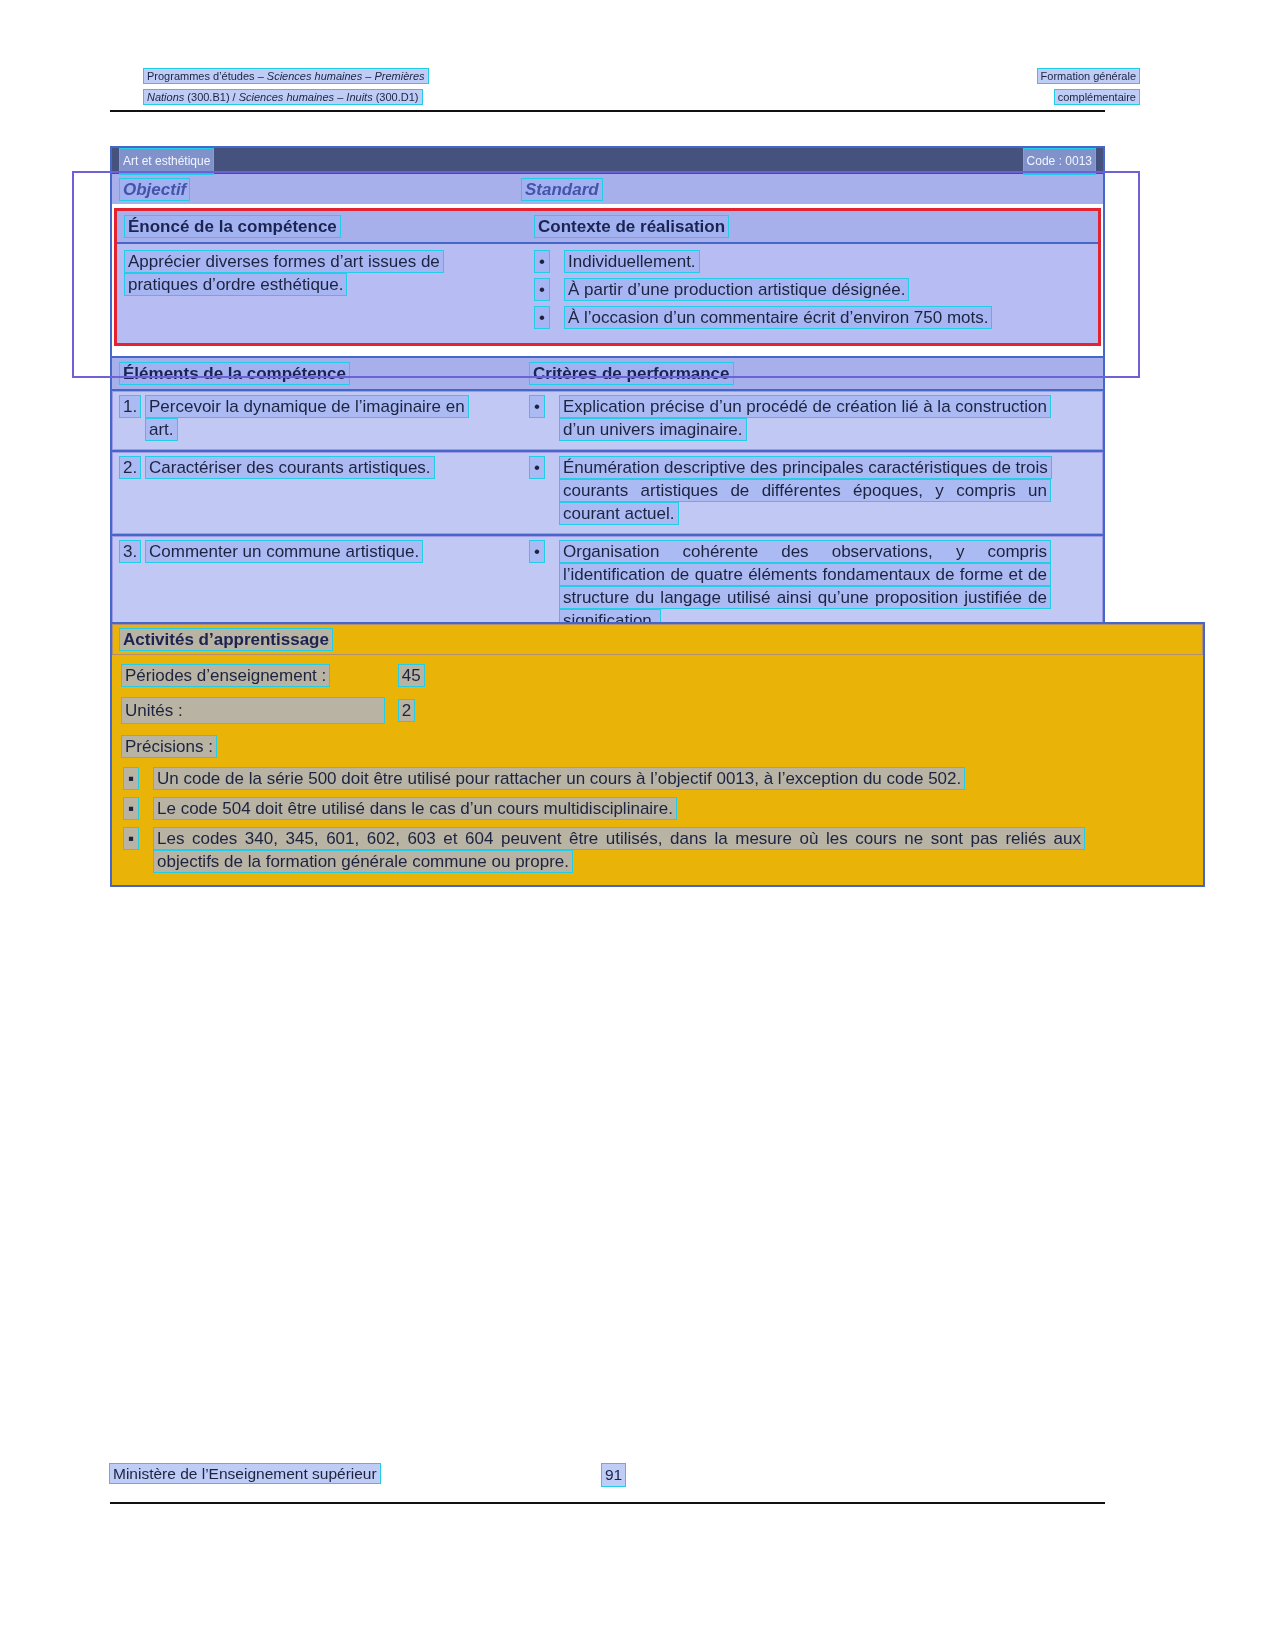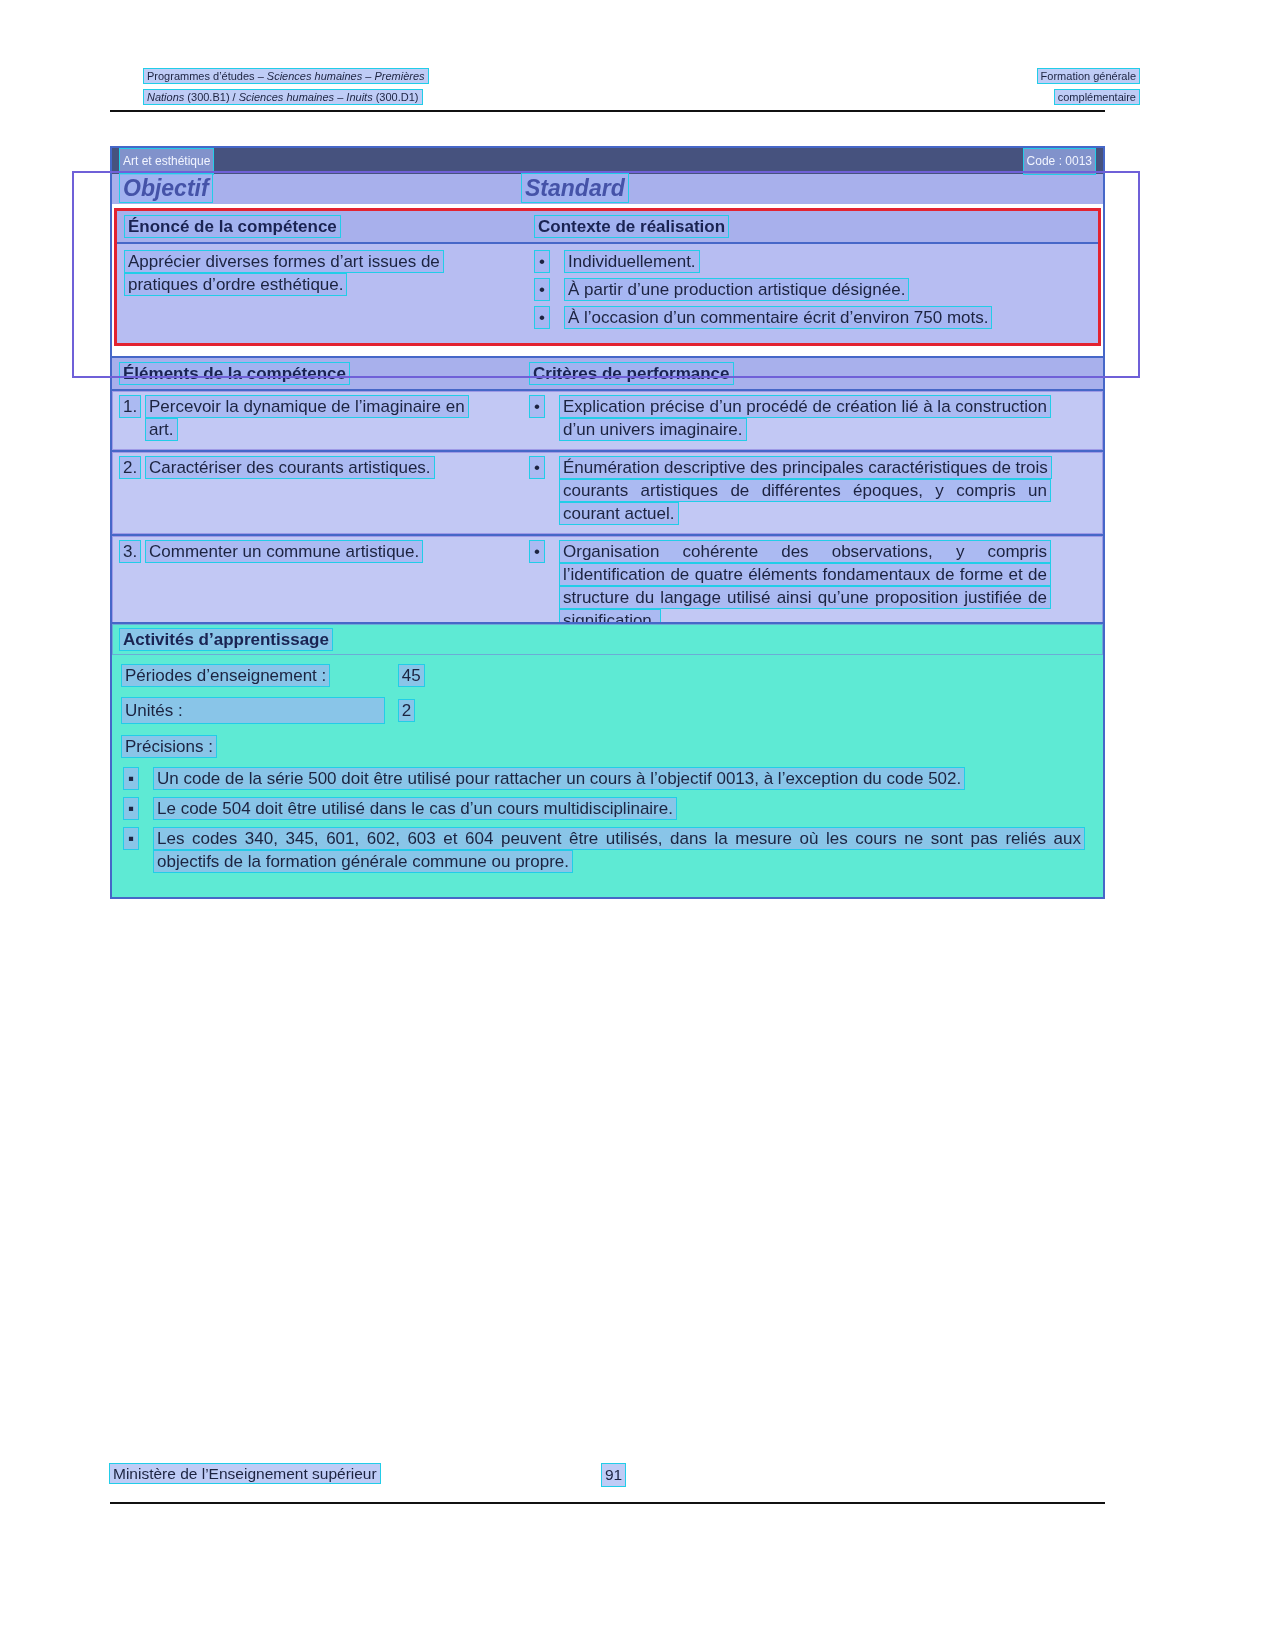--- a/index.html
+++ b/index.html
@@ -25,21 +25,21 @@
   .page-header { position:absolute; left:128px; top:66px; width:995px; display:flex; justify-content:space-between; font-size:11px; line-height:20px;margin-left:16px; }
   .ph-line { margin-bottom:1px; }
   .ph-right { text-align:right; }
   .header-rule { position:absolute; left:110px; top:110px; width:995px; border-top:2.5px solid #111; }
 
   
   .main-table { position:absolute; left:110px; top:146px; width:995px; border:2px solid var(--table-border,#4667c8); background:#fff; }
   .title-bar { height:26px; background:var(--titlebar-bg,#46527e); color:#f2f5ff; display:flex; justify-content:space-between; align-items:center; padding:0 8px; font-size:12px; }
   .objectif-row { height:30px; background:var(--lav-header,#a8b0ec); display:flex; align-items:center; }
   .obj-cell-l { width:410px; padding-left:8px; }
-  .obj-h { font-size:23px; font-weight:700; font-style:italic; color:var(--objectif-blue,#4553a8); }
+  .obj-h { font-size:17px; font-weight:700; font-style:italic; color:var(--objectif-blue,#4553a8); }
 
   .enonce-table { margin:4px 2px 10px 2px; border:3px solid var(--red,#e32330); }
   .row { display:flex; }
   .cell-left { width:410px; padding-left:8px; }
   .cell-right { flex:1; padding-left:8px; }
   .header-row { background:var(--lav-header,#a8b0ec); padding:4px 0; border-bottom:2px solid var(--table-border,#4667c8); font-size:17px; }
   .enonce-body { background:var(--lav-body,#b7bdf2); padding:6px 0 9px;justify-content:flex-end; }
   .comp-text { width:380px; }
   .bitem { display:flex; margin-bottom:5px; }
   .bullet { width:30px; flex:0 0 30px; color:#1c2340; }
@@ -52,21 +52,21 @@
   .el-row:last-child { border-bottom:none; }
   .el-num { width:34px; flex:0 0 34px; padding-left:8px; }
   .el-left-wrap { display:flex; width:410px; }
   .el-left-text { width:330px; }
   .rtext { width:490px; text-align:justify; }
 
   
   .purple-overlay { position:absolute; left:72px; top:171px; width:1068px; height:207px; border:2px solid var(--purple,#6f60d8); pointer-events:none; }
 
   
-  .activites { position:absolute; left:110px; top:622px; width:995px; border:2px solid var(--table-border,#4667c8); background:#5eead4; padding-bottom:24px; }
+  .activites { position:absolute; left:110px; top:622px; width:1095px; border:2px solid var(--table-border,#4667c8); background:#eab308; padding-bottom:12px; }
   .act-title-row { padding:4px 8px; box-shadow: inset 0 0 0 1px var(--purple-soft,#7a6cd880); }
   .act-line { margin:9px 0 0 10px; height:25px; }
   .label-slot { display:inline-block; width:272px; }
   .label-fill { display:inline-block; width:262px; }
   .act-item { display:flex; margin:7px 0 0 12px; }
   .act-item-text { flex:1; max-width:930px; text-align:justify; }
   .precisions-line { margin-top:12px; }
 
   
   .footer-rule { position:absolute; left:110px; top:1502px; width:995px; border-top:2.5px solid #111; }

